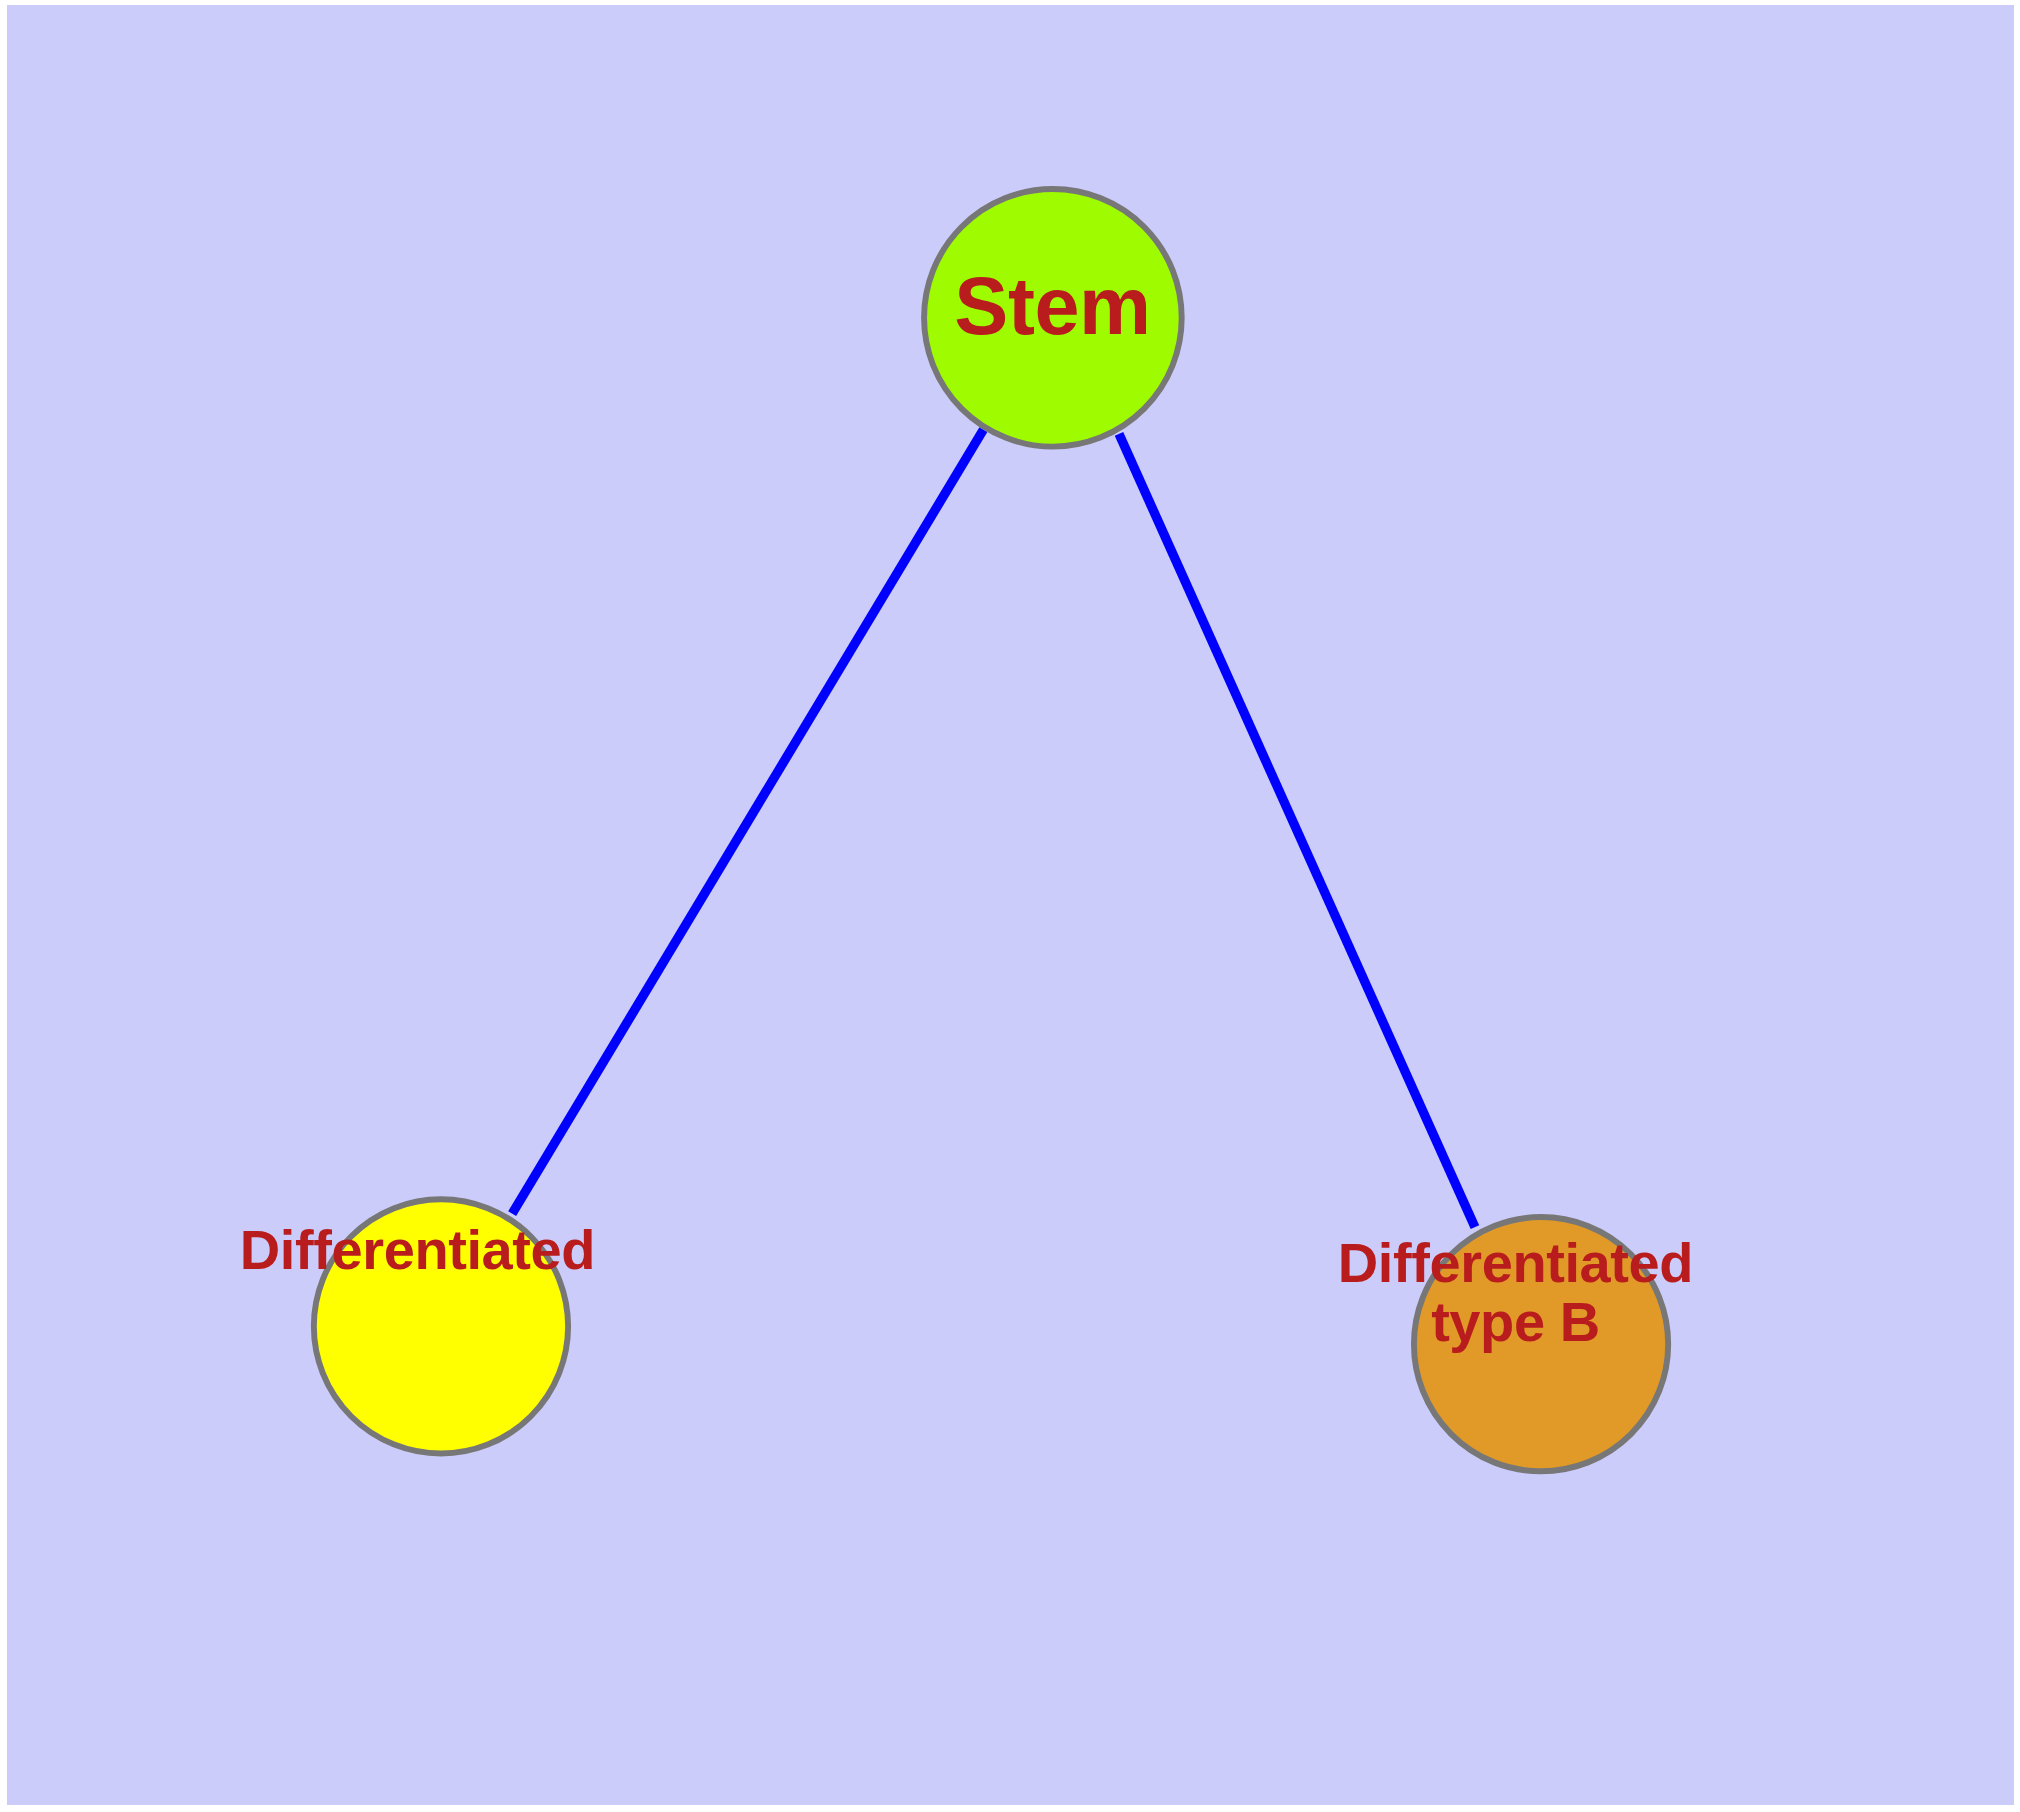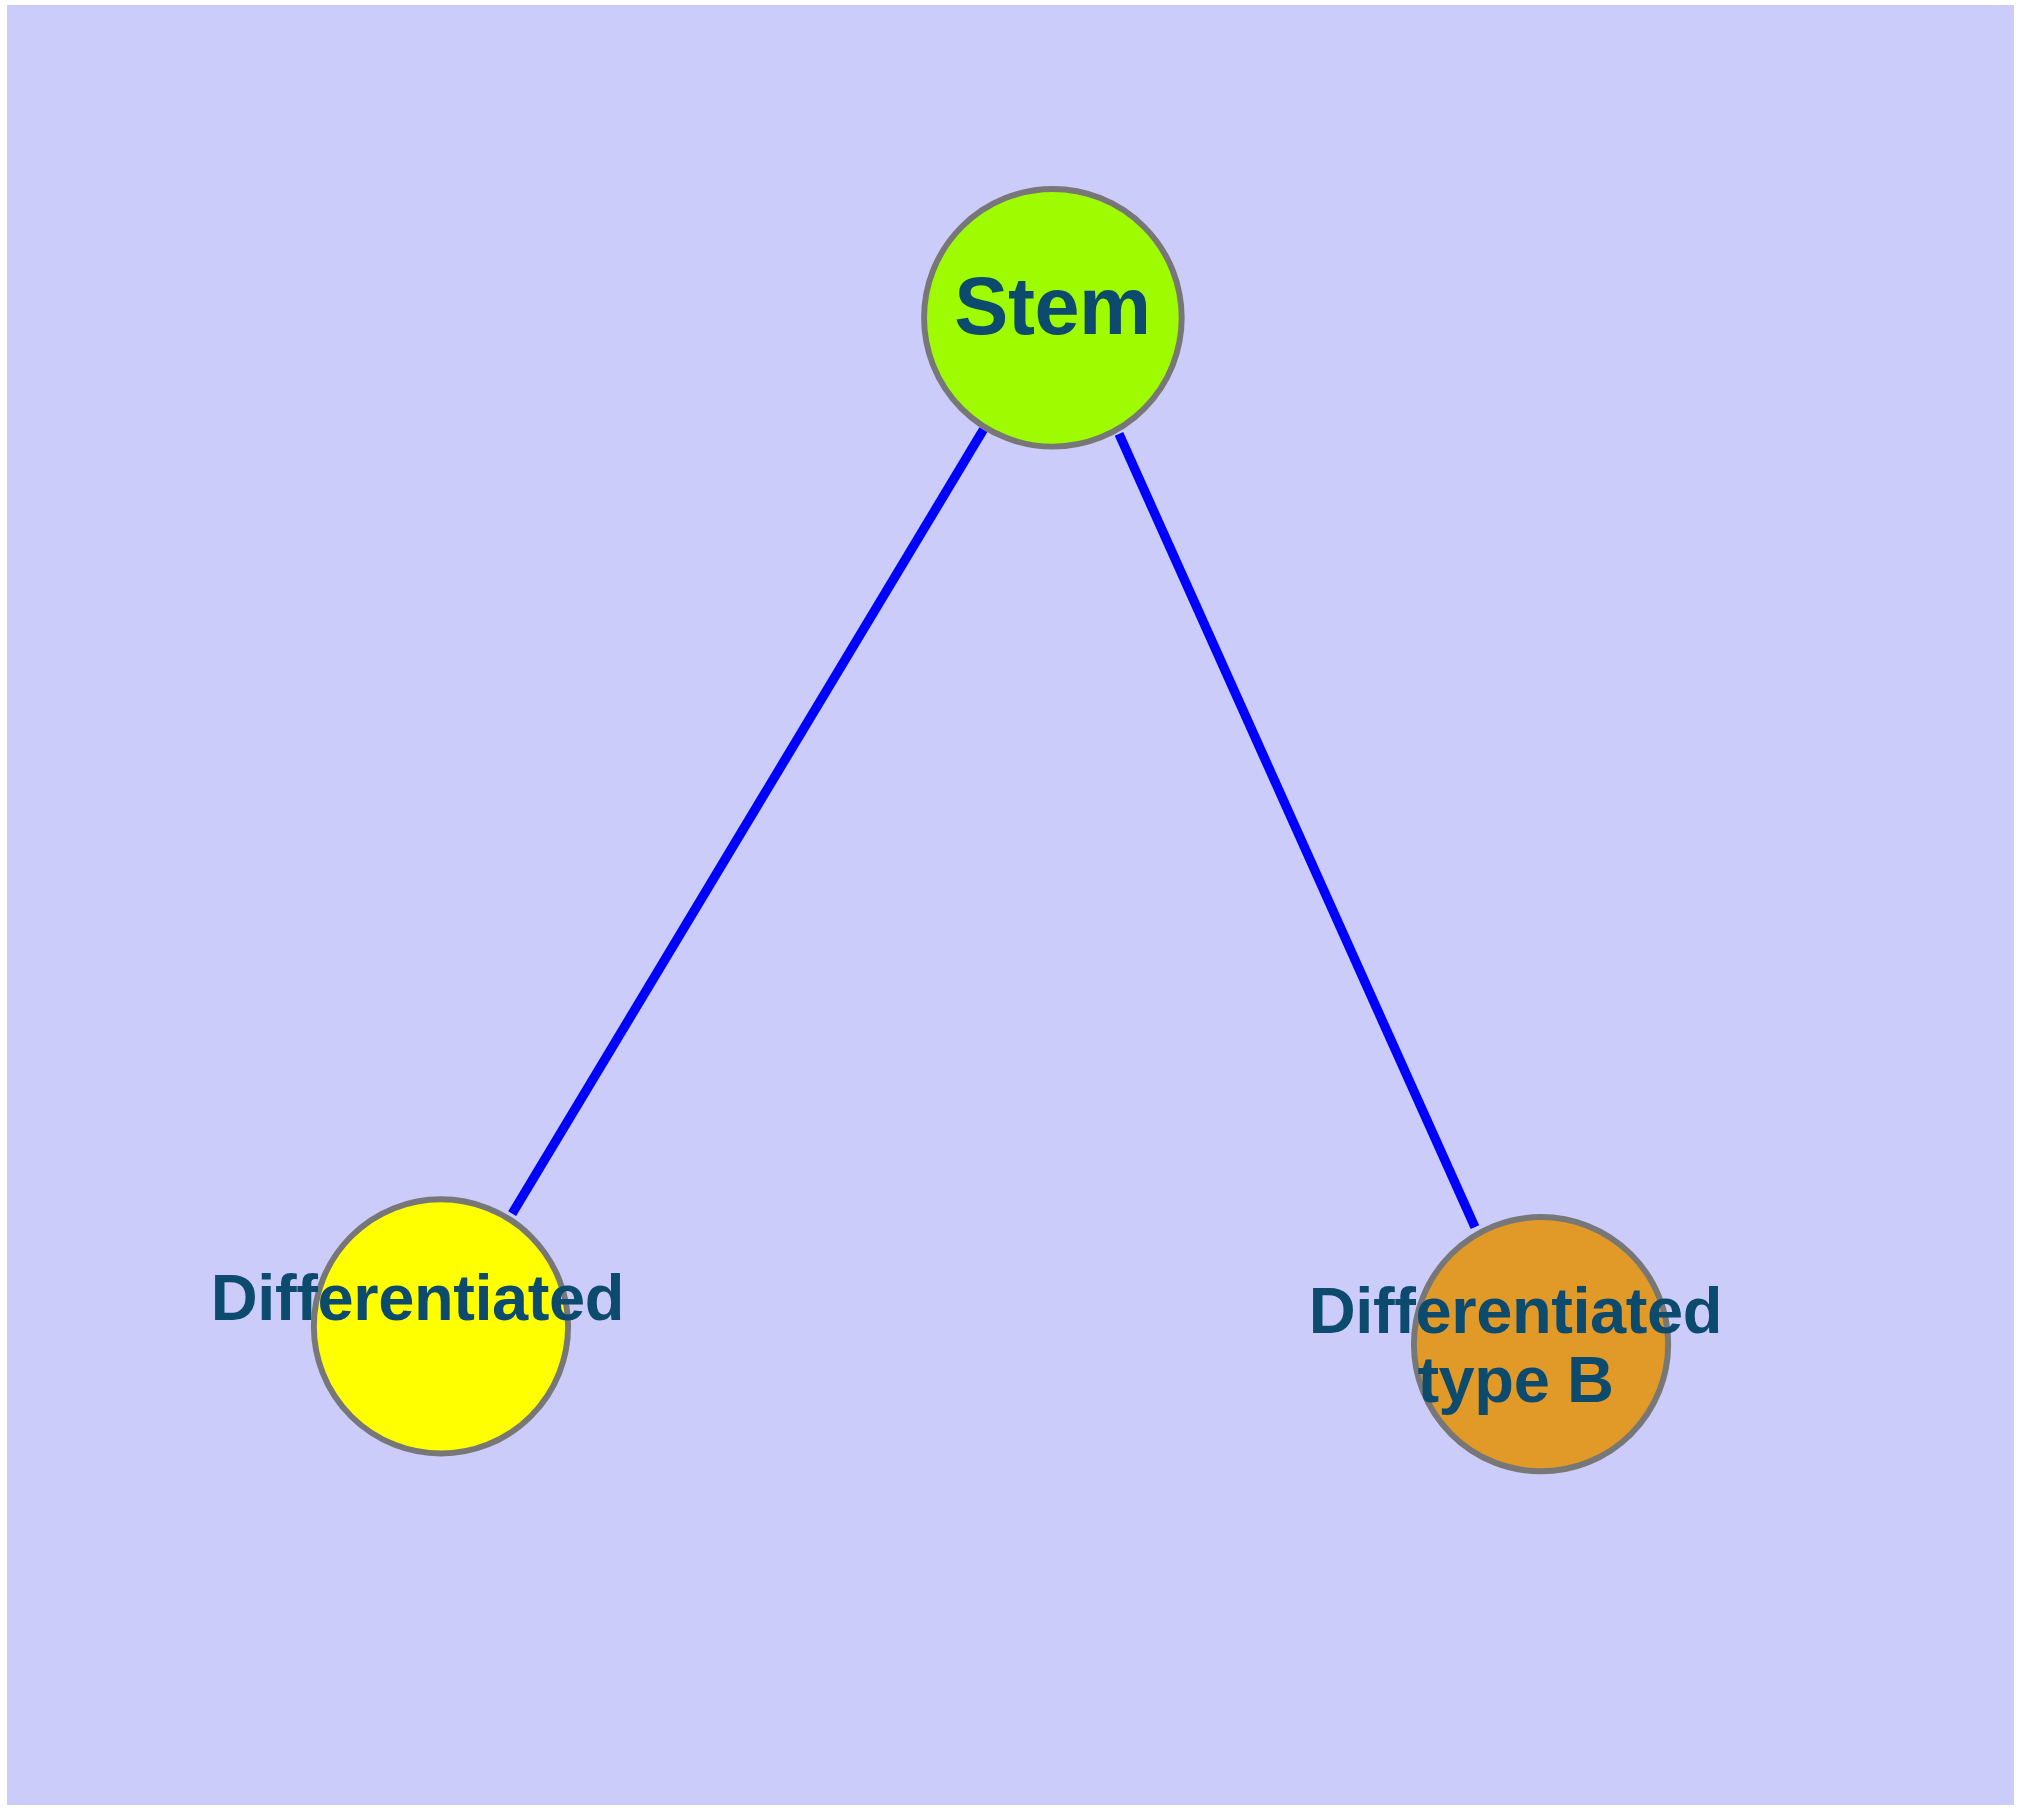--- a/index.html
+++ b/index.html
@@ -28,32 +28,31 @@
     left: 0;
     top: 0;
     width: 2021px;
     height: 1812px;
     display: block;
   }
   .node-label {
     position: absolute;
     text-align: center;
     font-weight: bold;
-    color: #0c4a6e;
+    color: #b91c1c;
     line-height: 1.06;
     white-space: pre;
     letter-spacing: -0.4px;
     pointer-events: none;
   }
   .label-stem {
     font-size: 81px;
   }
   .label-multi {
-    font-size: 65px;
-    margin-top: 44px;
+    font-size: 56px;
   }
 </style>
 </head>
 <body>
 
 <div id="canvas">
 
   <div id="plot-area" style="background: rgb(204, 204, 250);"></div>
 
   <svg id="graph-svg" viewBox="0 0 2384 2138">

